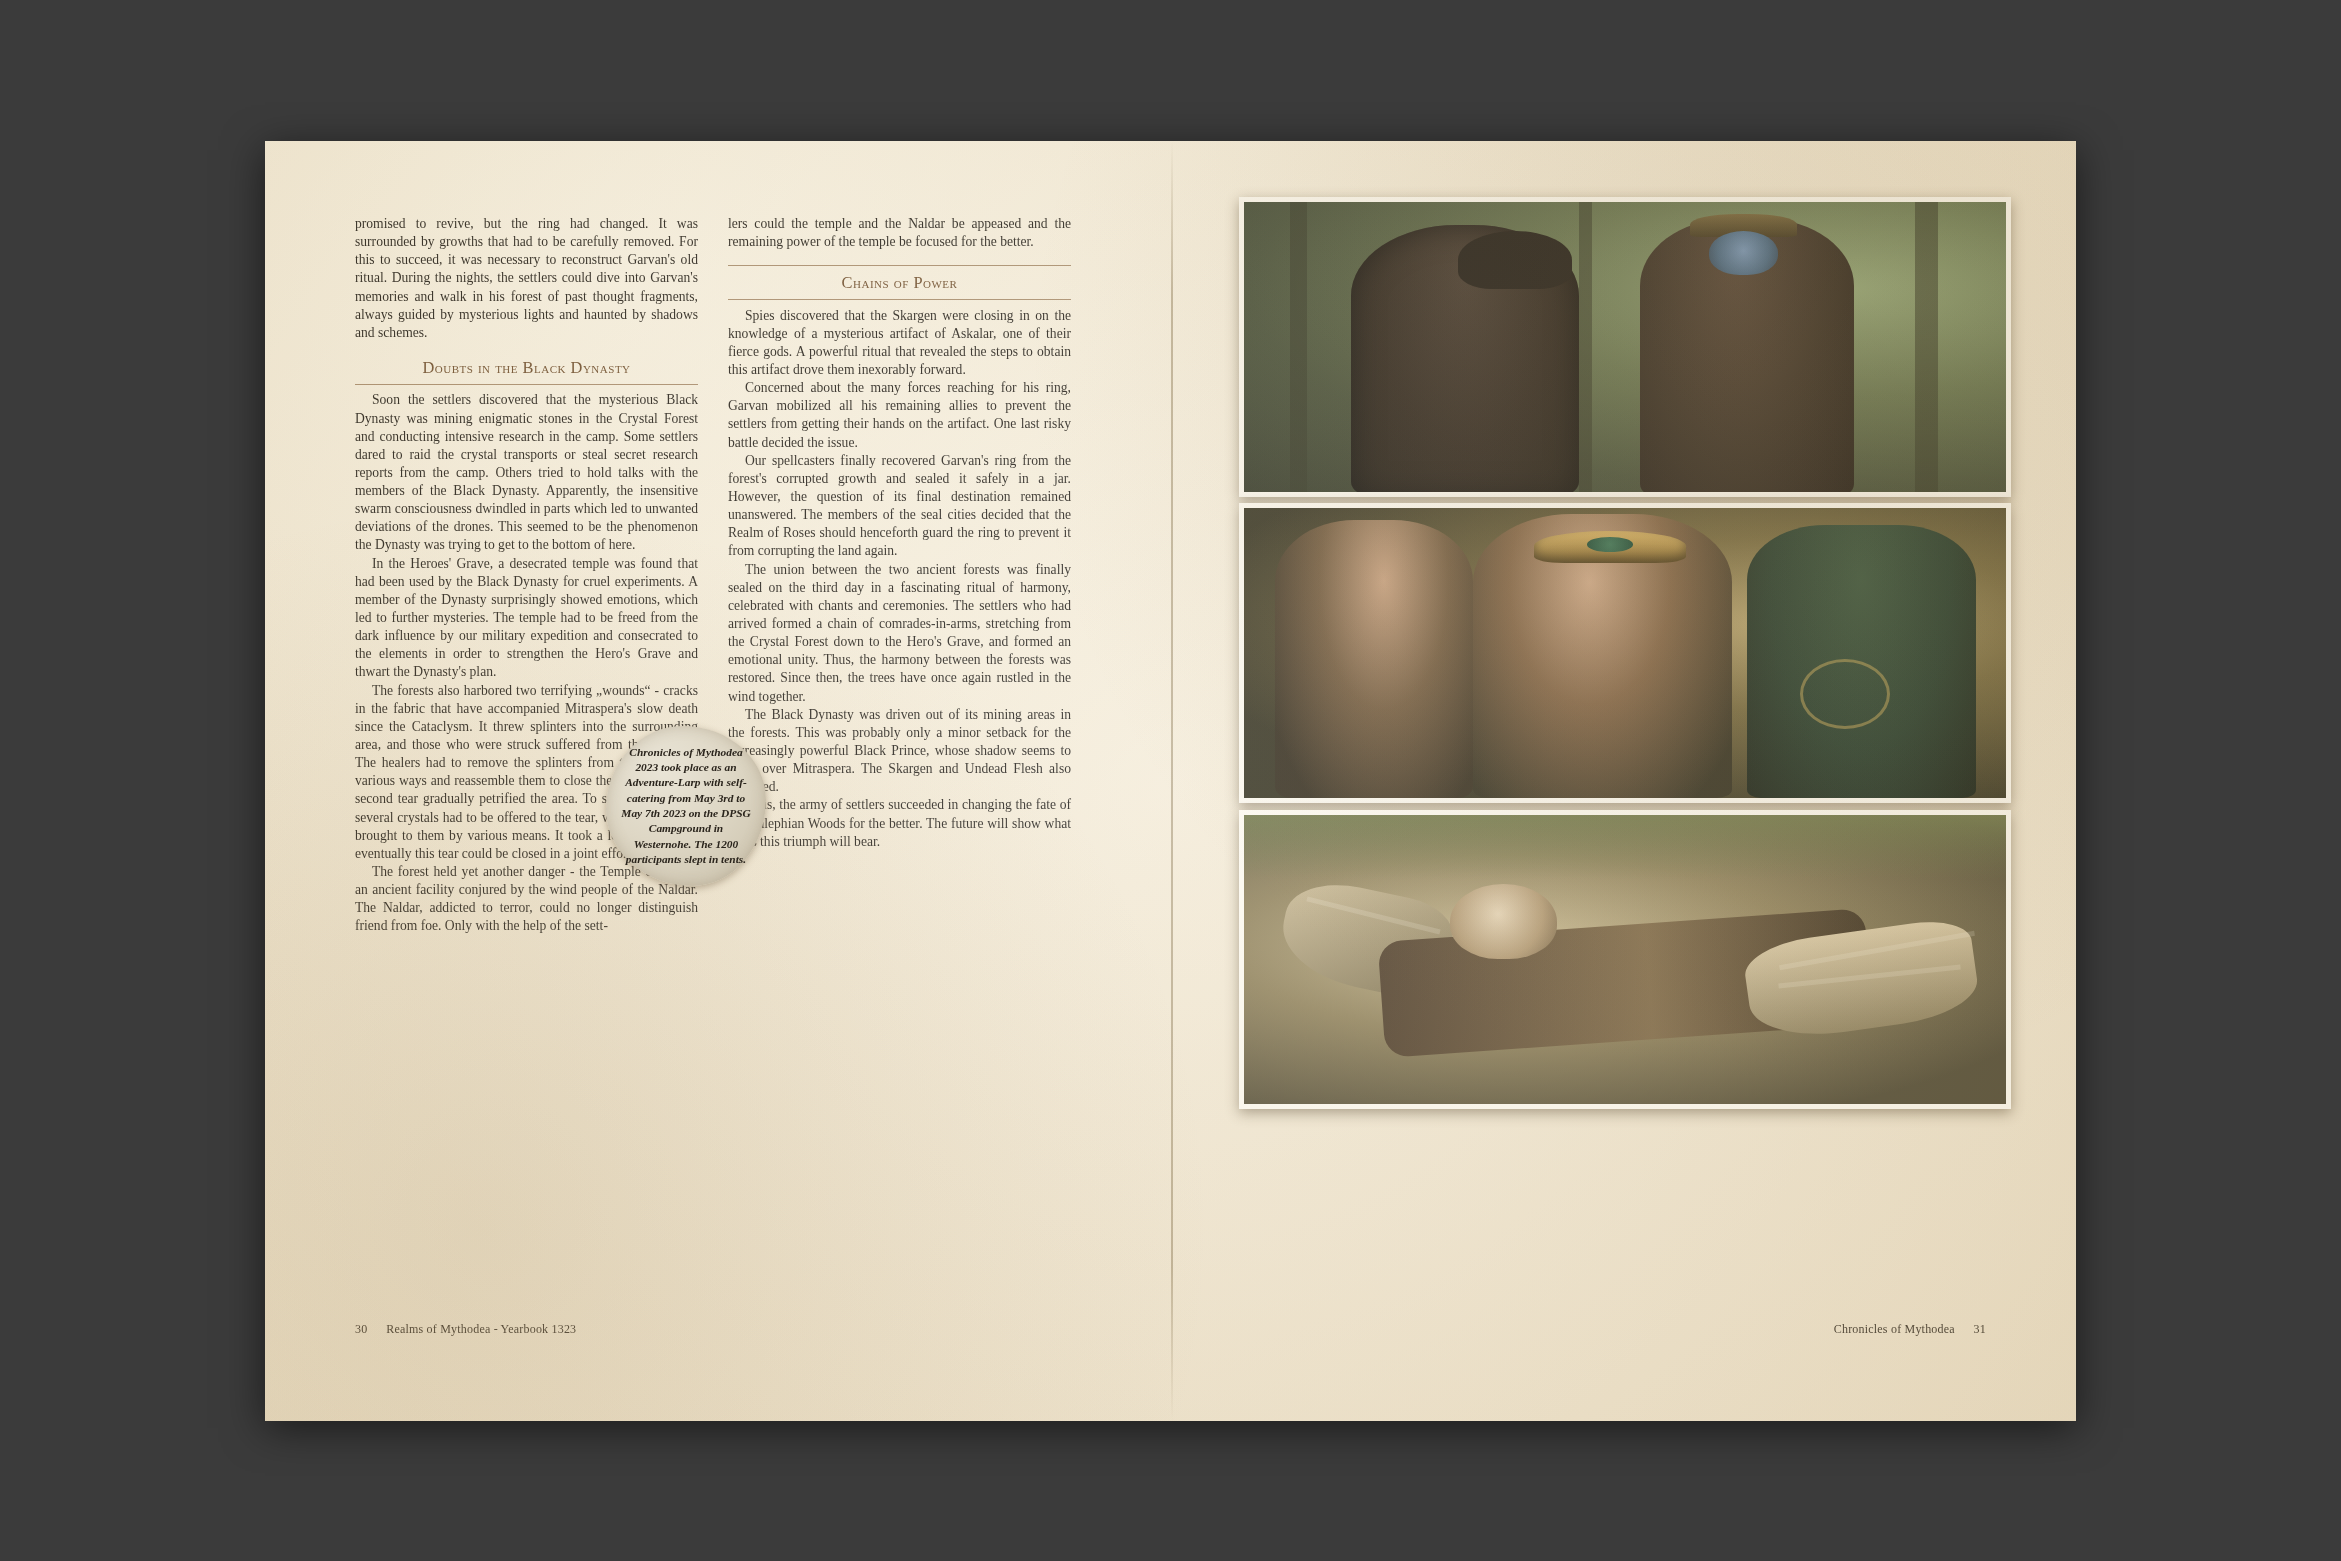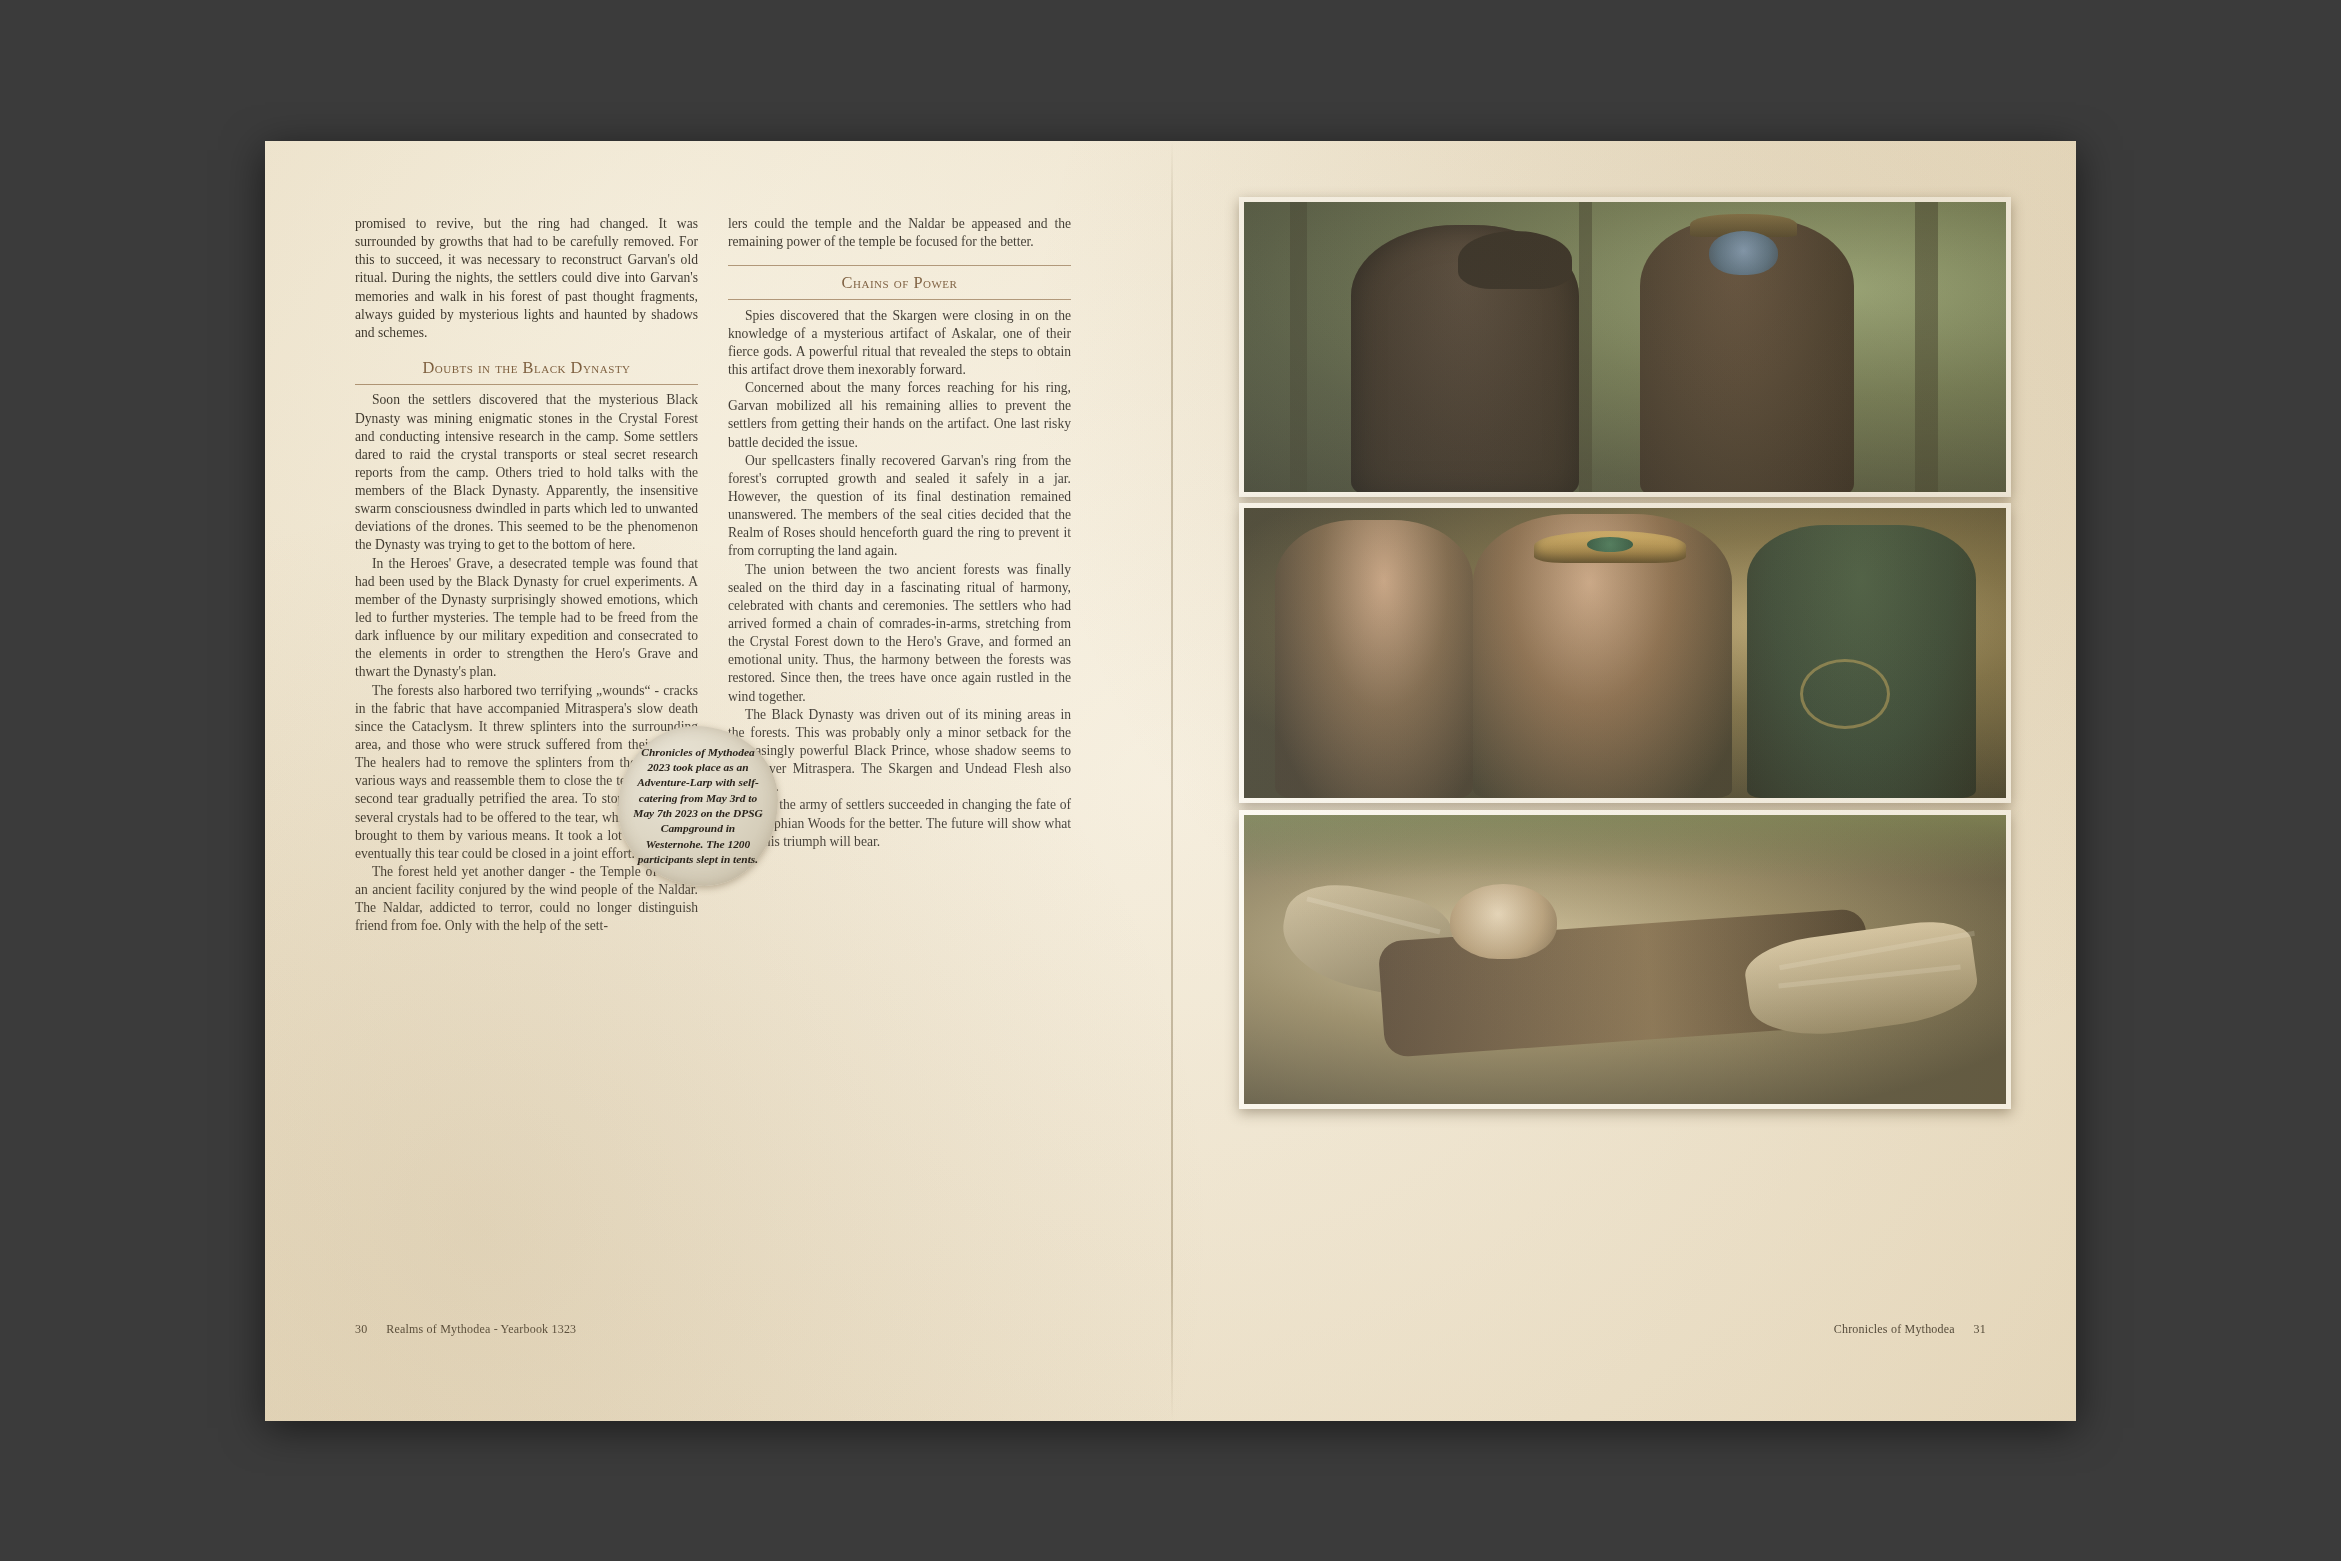--- a/index.html
+++ b/index.html
@@ -93,21 +93,21 @@
     height: 0.8px;
     background: #8c6a45;
     margin: 0 0 7px 0;
     opacity: 0.75;
   }
   .rule-top { margin: 0 0 6.2px 0; }
 
   
   .stone {
     position: absolute;
-    left: 263px;
+    left: 251px;
     top: 511px;
     width: 160px;
     height: 160px;
     background: radial-gradient(circle at 35% 28%, #e9e4d6 0%, #ded7c5 45%, #c9c0aa 100%);
     border-radius: 48% 52% 46% 54% / 52% 46% 54% 48%;
     box-shadow: 0 2.3px 7.8px rgba(90,70,40,0.35), inset 0 0 14px rgba(120,100,70,0.25);
     z-index: 5;
     display: flex;
     align-items: center;
     justify-content: center;

